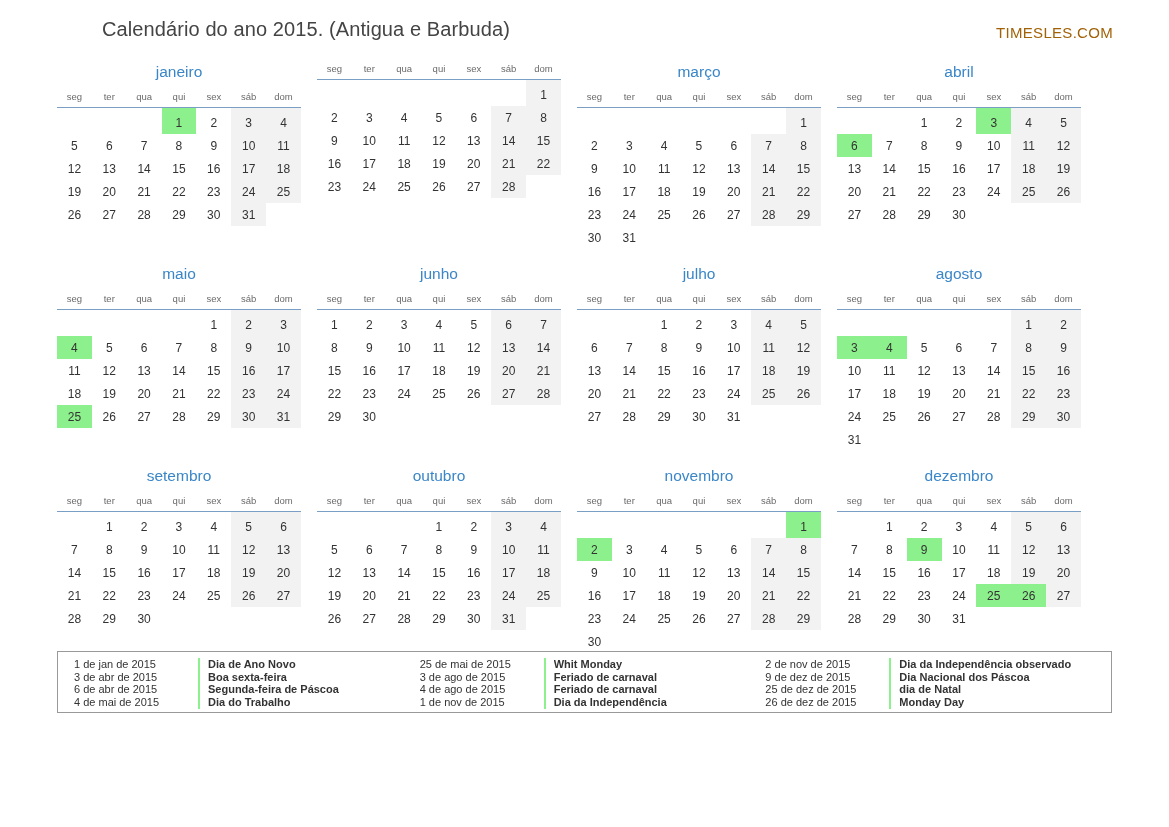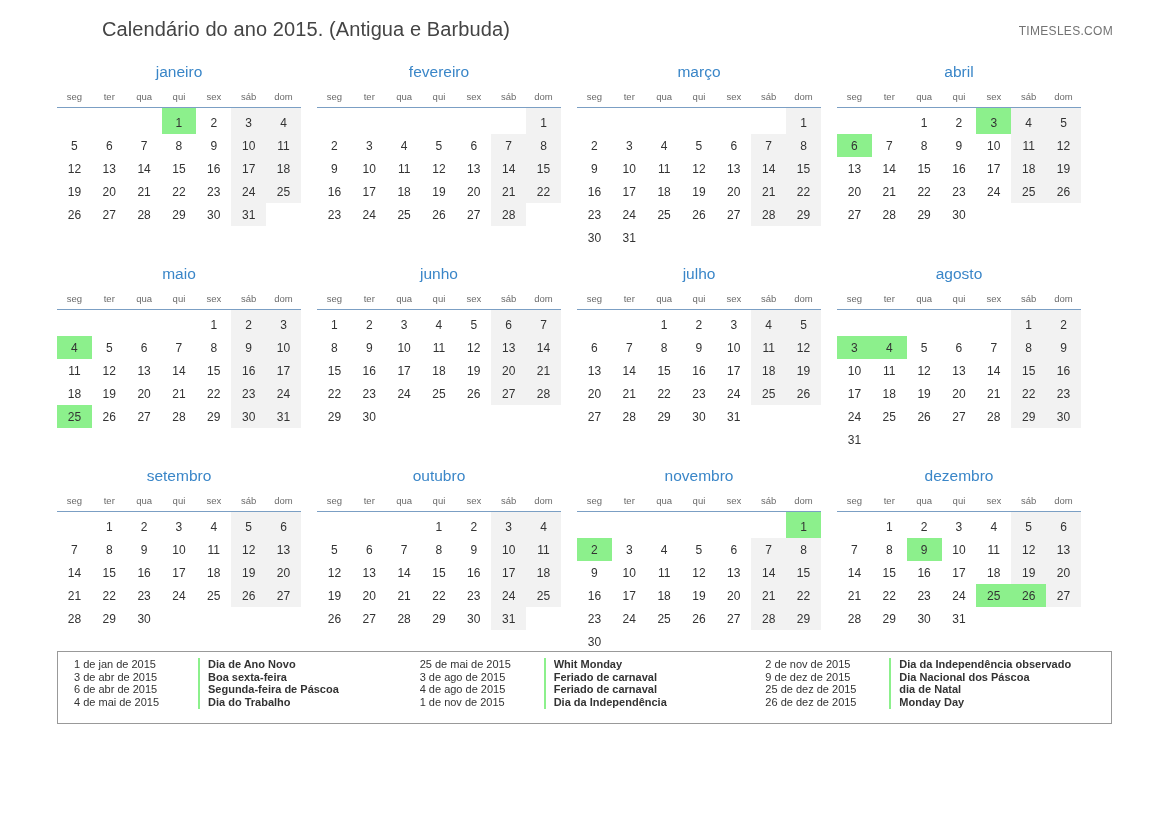--- a/index.html
+++ b/index.html
@@ -28,22 +28,22 @@
     padding: 18px 56px 0 57px;
     margin-left: 45px;
   }
   .title {
     font-size: 20px;
     font-weight: normal;
     color: #444444;
     letter-spacing: 0.1px;
   }
   .brand {
-    font-size: 12px;
-    color: #737373;
+    font-size: 15px;
+    color: #a16207;
     letter-spacing: 0.3px;
     padding-top: 6px;
   }
   .grid {
     margin: 22px 0 0 0;
     padding: 0 88px 0 57px;
     display: grid;
     grid-template-columns: repeat(4, 1fr);
     row-gap: 16px;
     column-gap: 16px;
@@ -88,21 +88,21 @@
   table.cal tr.first td {
     padding-top: 3px;
   }
   .legend {
     position: absolute;
     left: 57px;
     top: 651px;
     width: 1055px;
     border: 1px solid #999999;
     box-sizing: border-box;
-    padding: 6px 8px 14px 8px;
+    padding: 6px 8px 3px 8px;
     display: flex;
   }
   .legend-col {
     display: flex;
     flex: 1 1 0;
   }
   .legend-dates {
     width: 132px;
     flex: 0 0 132px;
   }
@@ -190,21 +190,20 @@
               <td>28</td>
               <td>29</td>
               <td>30</td>
               <td class="we">31</td>
               <td class=""></td>
             </tr>
           </tbody>
         </table>
       </div>
       <div class="month">
-        <div class="month-name">fevereiro</div>
         <table class="cal">
           <thead>
             <tr>
               <th>seg</th>
               <th>ter</th>
               <th>qua</th>
               <th>qui</th>
               <th>sex</th>
               <th>sáb</th>
               <th>dom</th>

